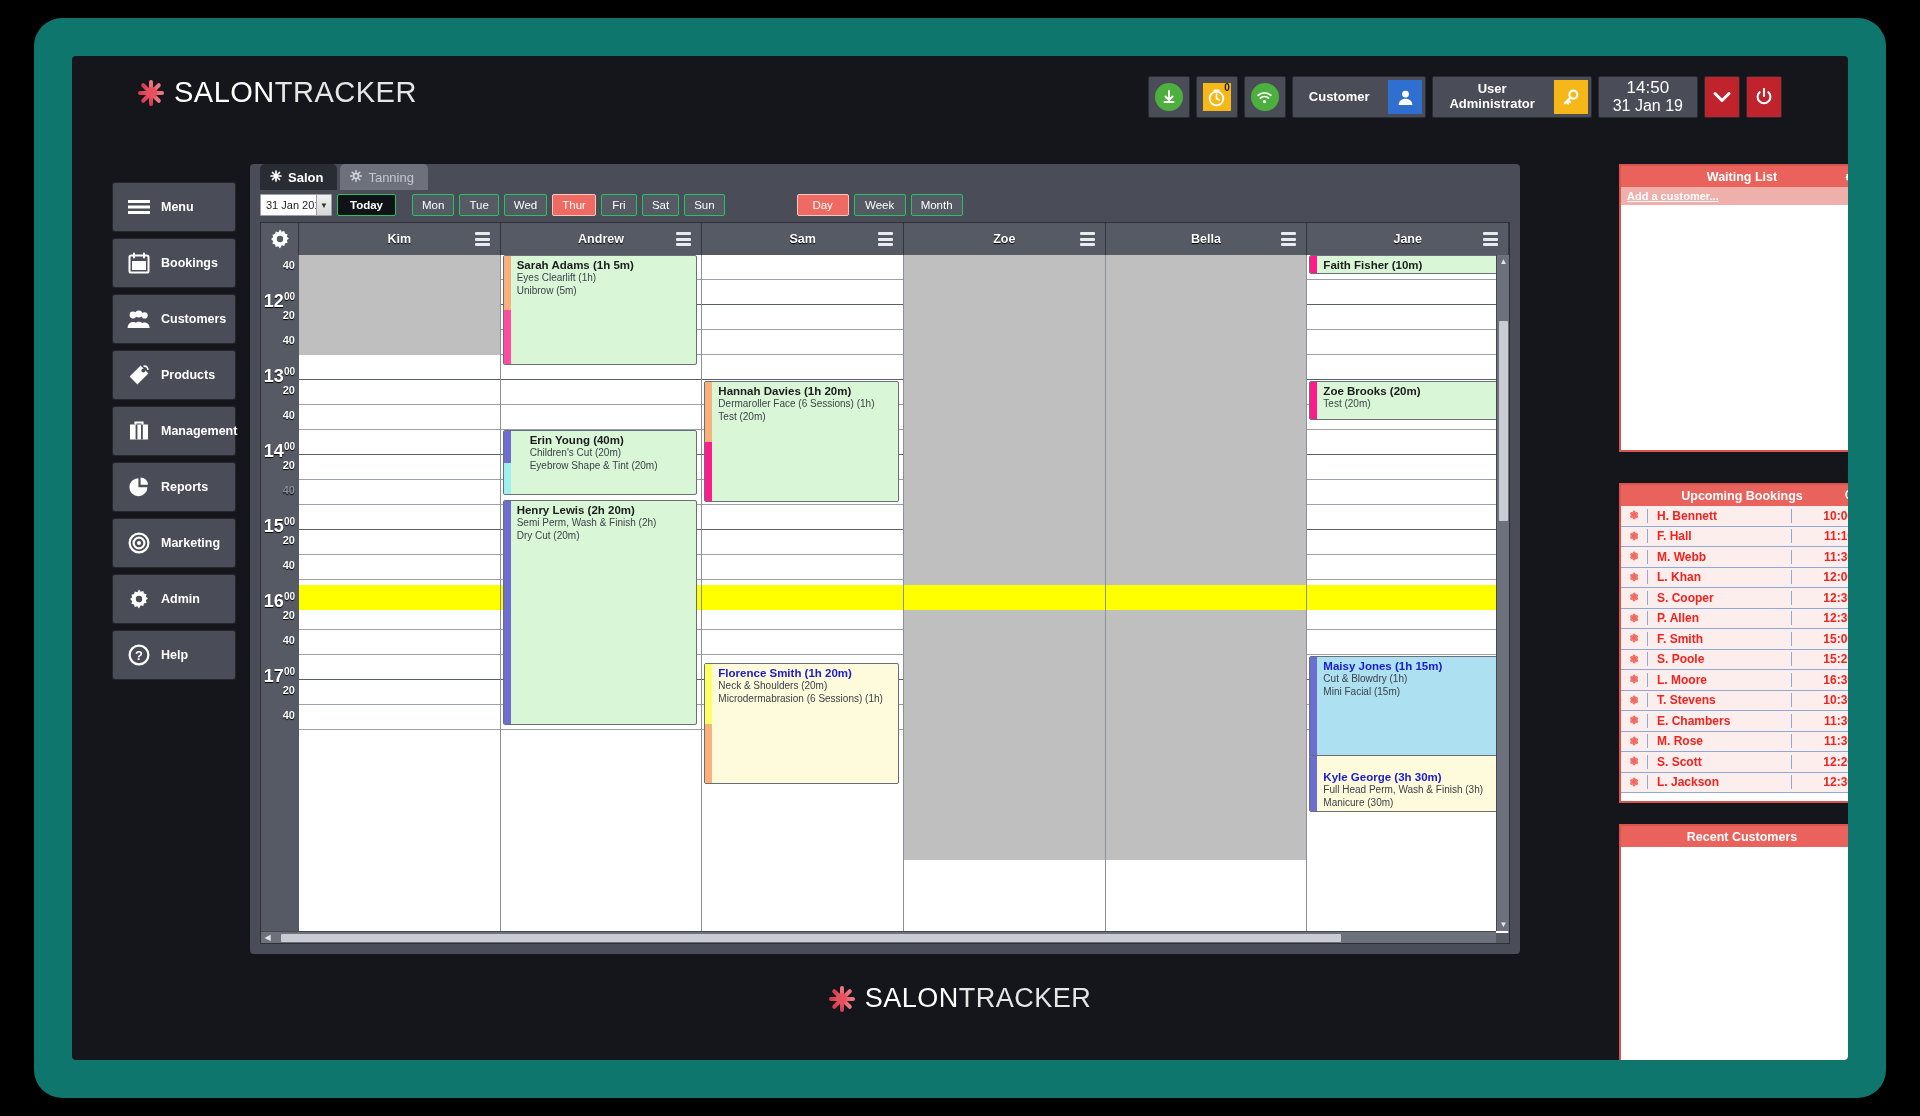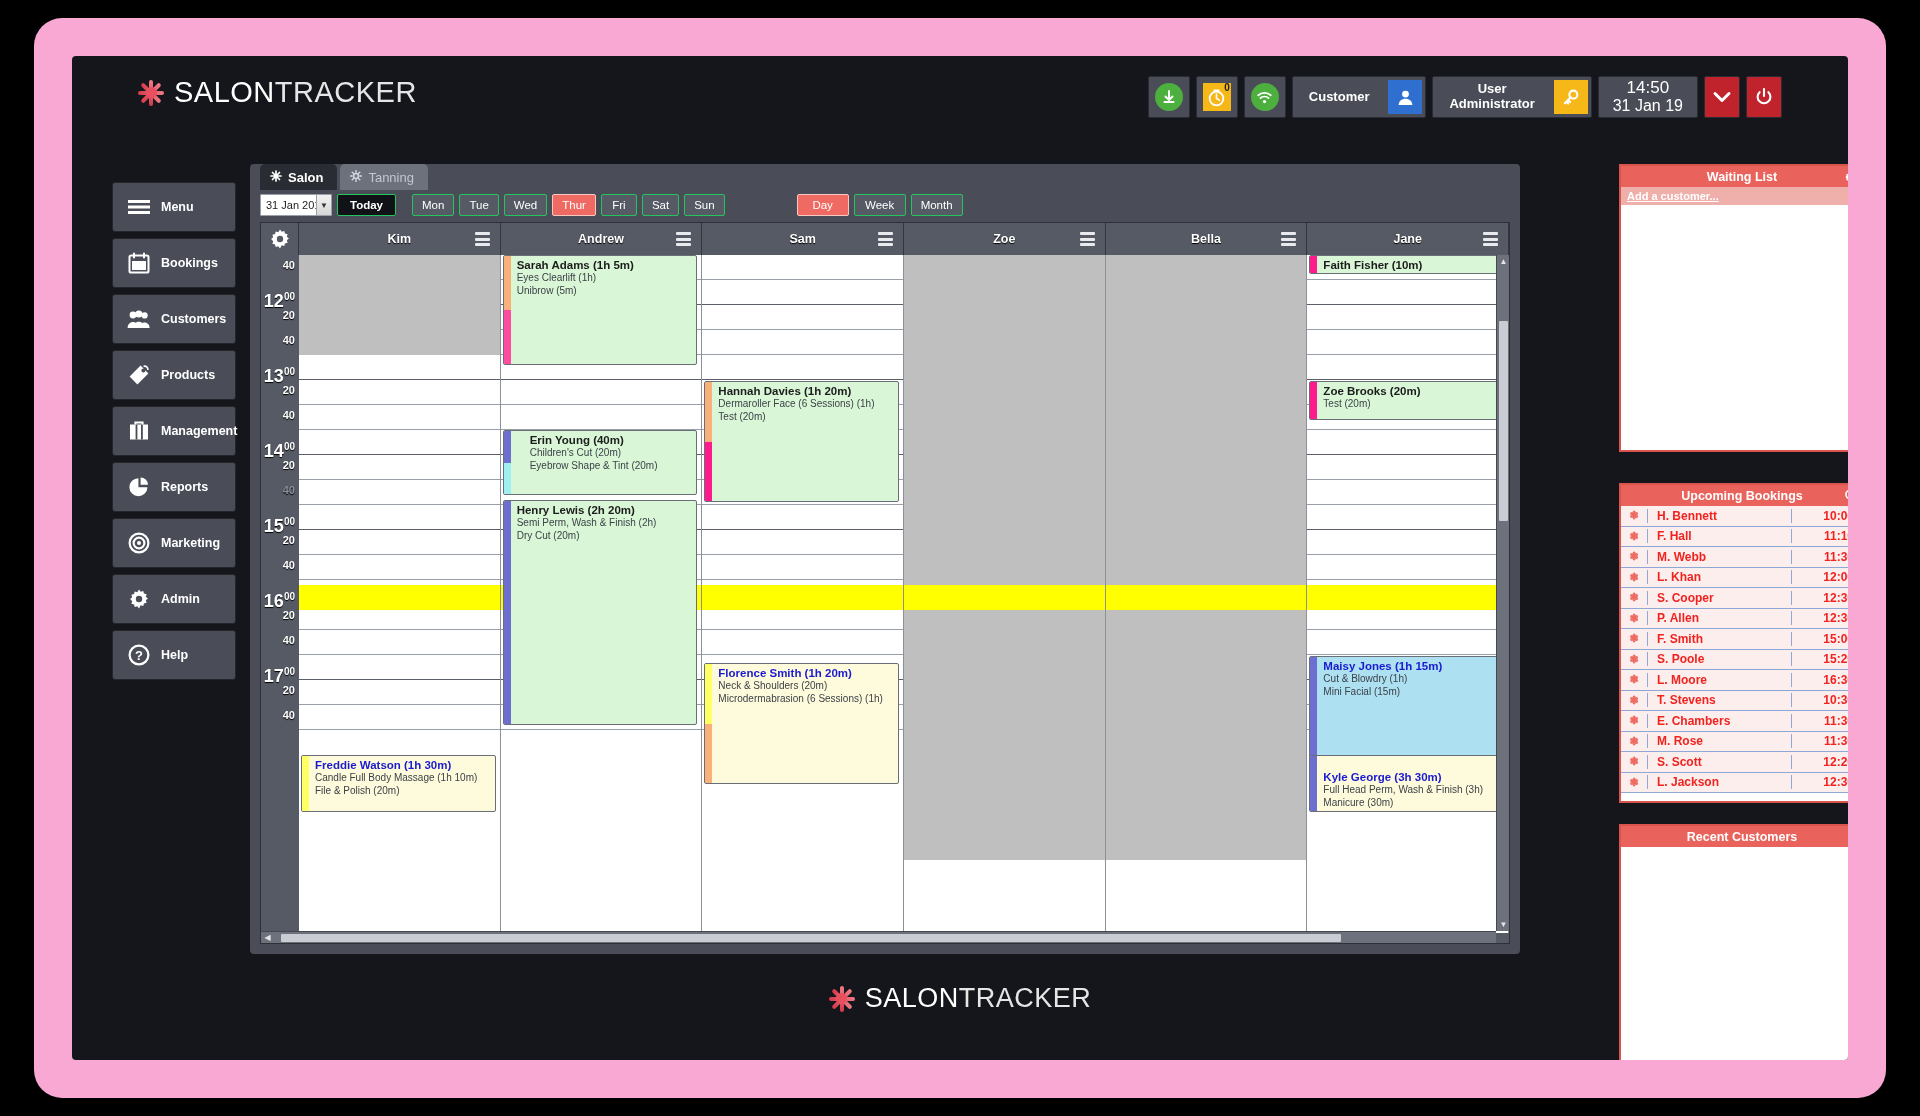--- a/index.html
+++ b/index.html
@@ -5,21 +5,21 @@
   * { box-sizing: border-box; margin: 0; padding: 0; }
   html, body {
     width: 1920px; height: 1116px;
     background: #000;
     font-family: "Liberation Sans", sans-serif;
     overflow: hidden;
   }
   .device {
     position: absolute; left: 34px; top: 18px;
     width: 1852px; height: 1080px;
-    background: #f9a8d4;
+    background: #0f766e;
     border-radius: 28px;
   }
   .screen {
     position: absolute; left: 38px; top: 38px;
     width: 1776px; height: 1004px;
     background: #15161c;
     border-radius: 4px;
     overflow: hidden;
   }
 
@@ -586,29 +586,20 @@
               <div class="slot"></div>
               <div class="slot"></div>
               <div class="slot hourline"></div>
               <div class="slot"></div>
               <div class="slot"></div>
               <div class="slot hourline"></div>
               <div class="slot"></div>
               <div class="slot"></div>
               <div class="blk-grey" style="top: 0px; height: 100px;"></div>
               <div class="blk-yellow" style="top: 330px; height: 25px;"></div>
-              <div class="appt" style="top: 500px; height: 57px; background: rgb(253, 251, 219);">
-                <div class="stripes">
-                  <i style="background: rgb(255, 255, 102);"></i>
-                  <i style="background: rgb(255, 255, 102);"></i>
-                </div>
-                <div class="ttl" style="color: rgb(26, 26, 208);">Freddie Watson (1h 30m)</div>
-                <div class="sub">Candle Full Body Massage (1h 10m)</div>
-                <div class="sub">File &amp; Polish (20m)</div>
-              </div>
             </div>
         <div class="res-col" id="col-1">
               <div class="slot"></div>
               <div class="slot hourline"></div>
               <div class="slot"></div>
               <div class="slot"></div>
               <div class="slot hourline"></div>
               <div class="slot"></div>
               <div class="slot"></div>
               <div class="slot hourline"></div>

